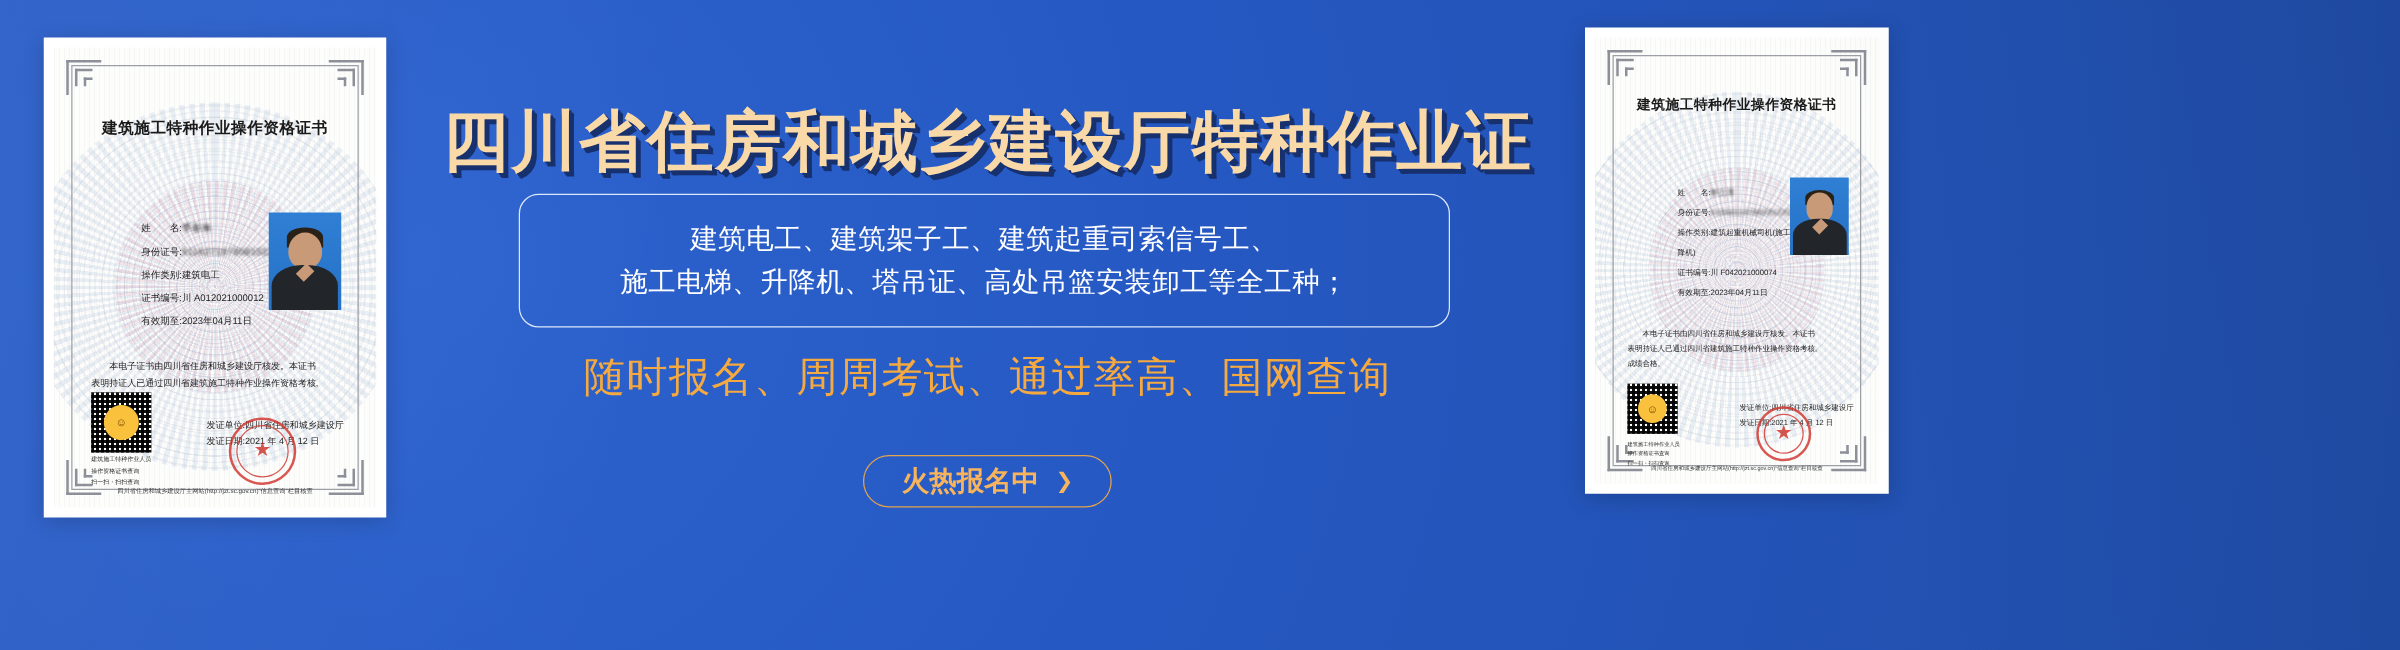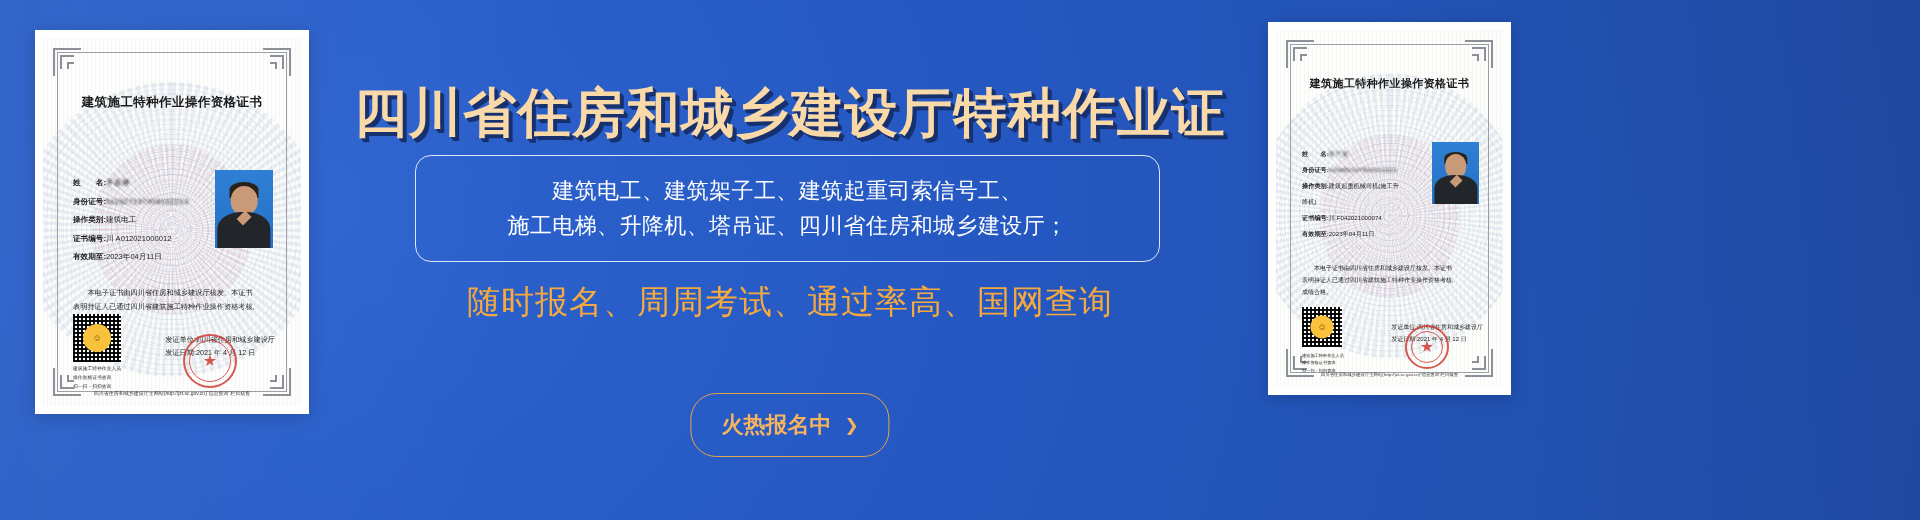--- a/index.html
+++ b/index.html
@@ -96,21 +96,21 @@
     letter-spacing:.4px;
   }
   .cert.left  .cert-title{ top:56px; font-size:12.5px; }
   .cert.right .cert-title{ top:46px; font-size:11px; }
 
   .fields{ position:absolute; }
   .cert.left  .fields{ left:30px; top:140px; }
   .cert.right .fields{ left:26px; top:120px; }
   .frow{ display:flex; align-items:baseline; margin-bottom:8.5px; white-space:nowrap; }
   .cert.right .frow{ margin-bottom:7px; }
-  .flabel{ color:#1d1d1d; font-weight:bold; }
+  .flabel{ color:#1d1d1d; font-weight:normal;margin-left:40px; }
   .fval{ color:#1d1d1d; }
   .cert.left .flabel,.cert.left .fval{ font-size:7.6px; }
   .cert.right .flabel,.cert.right .fval{ font-size:6.2px; }
   .blur{ filter:blur(1.15px); letter-spacing:.4px; }
 
   .photo{
     position:absolute; background:linear-gradient(#2f7fd4,#2572c6);
     overflow:hidden;
   }
   .cert.left .photo { right:28px; top:132px; width:58px; height:78px; }
@@ -215,25 +215,24 @@
     position:absolute; left:0; right:0; top:280px;
     text-align:center;
     color:#f5a93f; font-size:33px; font-weight:normal;
     letter-spacing:1px; white-space:nowrap;
   }
 
   #cta{
     position:absolute; left:50%; top:364px; transform:translateX(-50%);
     display:flex; align-items:center; gap:13px;
     border:1.6px solid #e5a44c; border-radius:26px;
-    padding:16px 30px;
+    padding:5px 30px;
     color:#f7b45c; font-size:22px; font-weight:bold;
     white-space:nowrap; cursor:pointer;
     background:transparent;
-    margin-top:29px;
   }
   #cta .chev{ font-size:17px; font-weight:normal; }
 </style>
 </head>
 <body>
 
 <div id="banner">
 
   <div class="cert left">
     <div class="cert-inner">
@@ -440,21 +439,21 @@
       <div class="footnote">四川省住房和城乡建设厅主网站(http://jzt.sc.gov.cn)“信息查询”栏目核查</div>
     </div>
   </div>
 
   <div id="center">
 
     <div id="main-title">四川省住房和城乡建设厅特种作业证</div>
 
     <div id="desc-box">
       <div class="desc-line">建筑电工、建筑架子工、建筑起重司索信号工、</div>
-      <div class="desc-line">施工电梯、升降机、塔吊证、四川省住房和城乡建设厅；</div>
+      <div class="desc-line">施工电梯、升降机、塔吊证、高处吊篮安装卸工等全工种；</div>
     </div>
 
     <div id="tagline">随时报名、周周考试、通过率高、国网查询</div>
 
     <div id="cta">
       <span>火热报名中</span>
       <span class="chev">❯</span>
     </div>
 
   </div>

